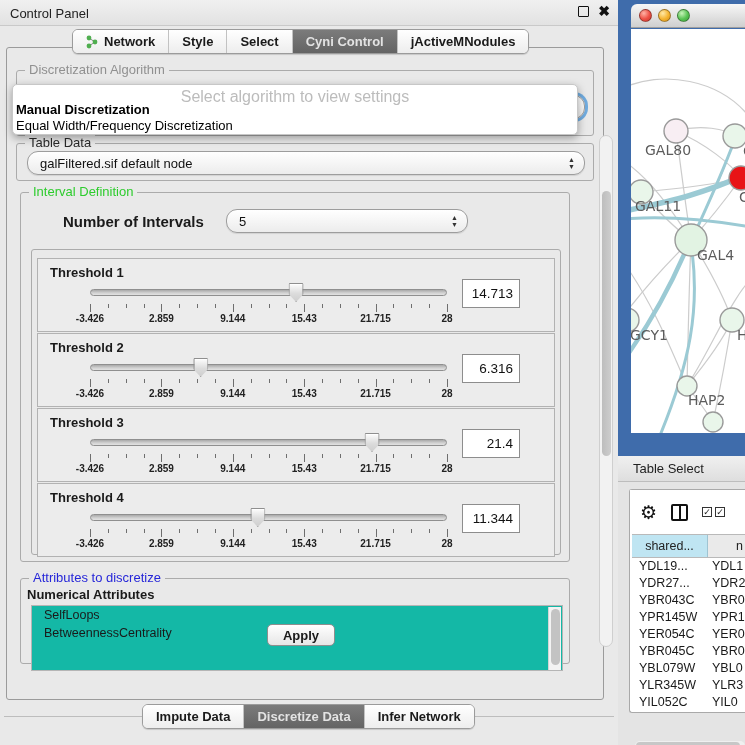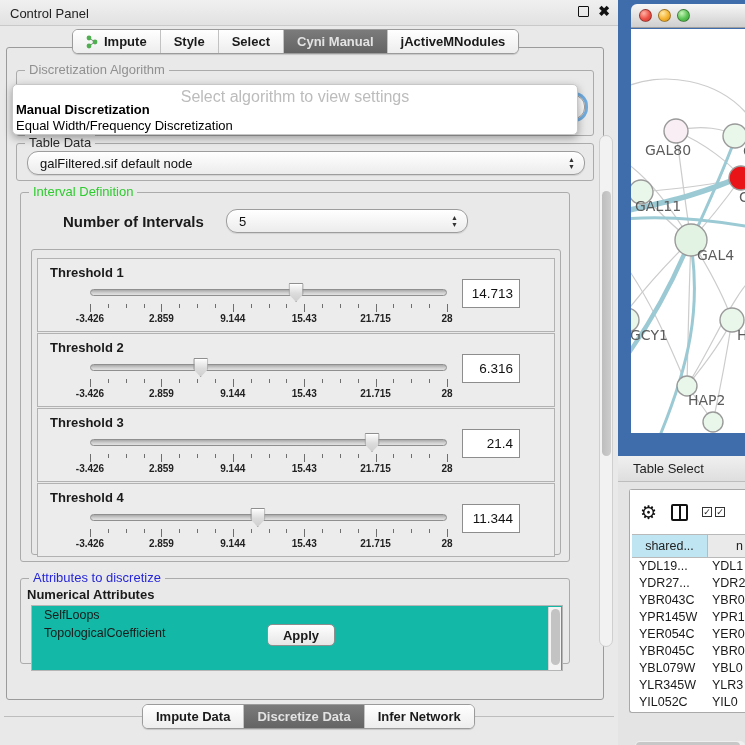--- a/index.html
+++ b/index.html
@@ -123,30 +123,30 @@
 
   <div class="tab-strip top-tabs" id="top-tabs">
       <div class="tab">
         <svg width="13" height="14" viewBox="0 0 13 14">
           <line x1="3" y1="3" x2="9" y2="7" stroke="#888" stroke-width="1"></line>
           <line x1="3" y1="11" x2="9" y2="7" stroke="#888" stroke-width="1"></line>
           <circle cx="3" cy="3" r="2.4" fill="#4fae4f"></circle>
           <circle cx="3" cy="11" r="2.4" fill="#4fae4f"></circle>
           <circle cx="9" cy="7" r="2.4" fill="#4fae4f"></circle>
         </svg>
-        <span>Impute</span>
+        <span>Network</span>
       </div>
       <div class="tab">
         <span>Style</span>
       </div>
       <div class="tab">
         <span>Select</span>
       </div>
       <div class="tab selected">
-        <span>Cyni Manual</span>
+        <span>Cyni Control</span>
       </div>
       <div class="tab">
         <span>jActiveMNodules</span>
       </div>
     </div>
   <div class="tab-strip bottom-tabs" id="bottom-tabs">
       <div class="tab">
         <span>Impute Data</span>
       </div>
       <div class="tab selected">
@@ -354,21 +354,21 @@
   </div>
 
   <div class="groupbox" style="left:20px; top:578px; width:550px; height:86px;">
     <span class="g-label blue">Attributes to discretize</span>
     <span class="attr-title">Numerical Attributes</span>
     <div class="attr-list" id="attr-list">
       <div class="attr-scroll">
           <div class="thumb-v"></div>
         </div>
     <div class="attr-item">SelfLoops</div>
-        <div class="attr-item">TopologicalCoefficient</div>
+        <div class="attr-item">BetweennessCentrality</div>
       </div>
   </div>
 
   <button class="apply-btn">Apply</button>
 
   <div class="cp-scrollbar">
       <div class="thumb-v"></div>
     </div>
 </div>
 

